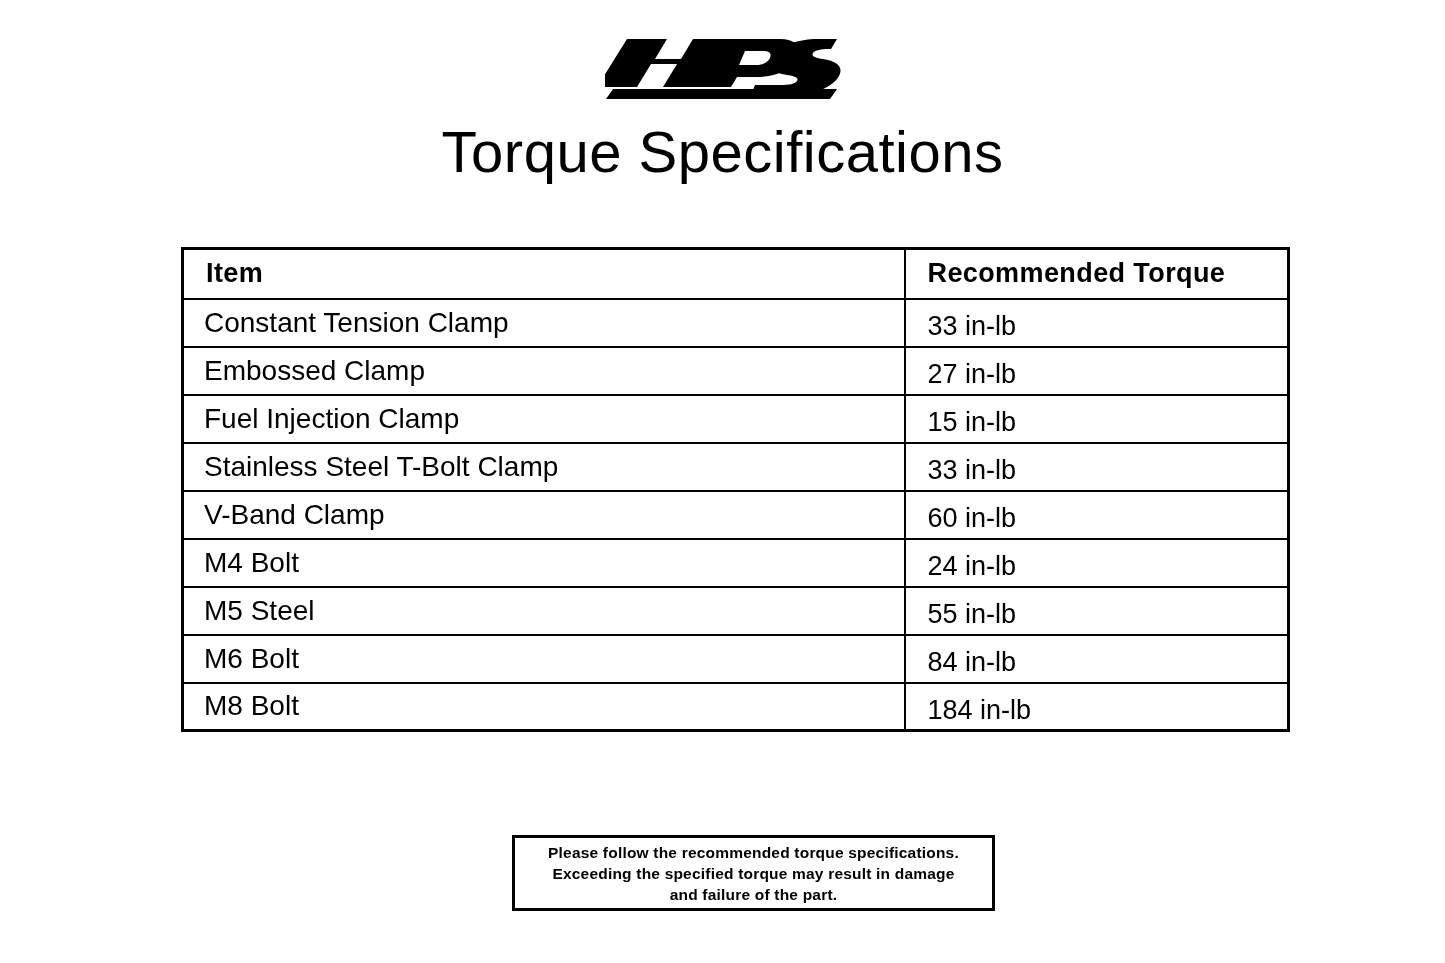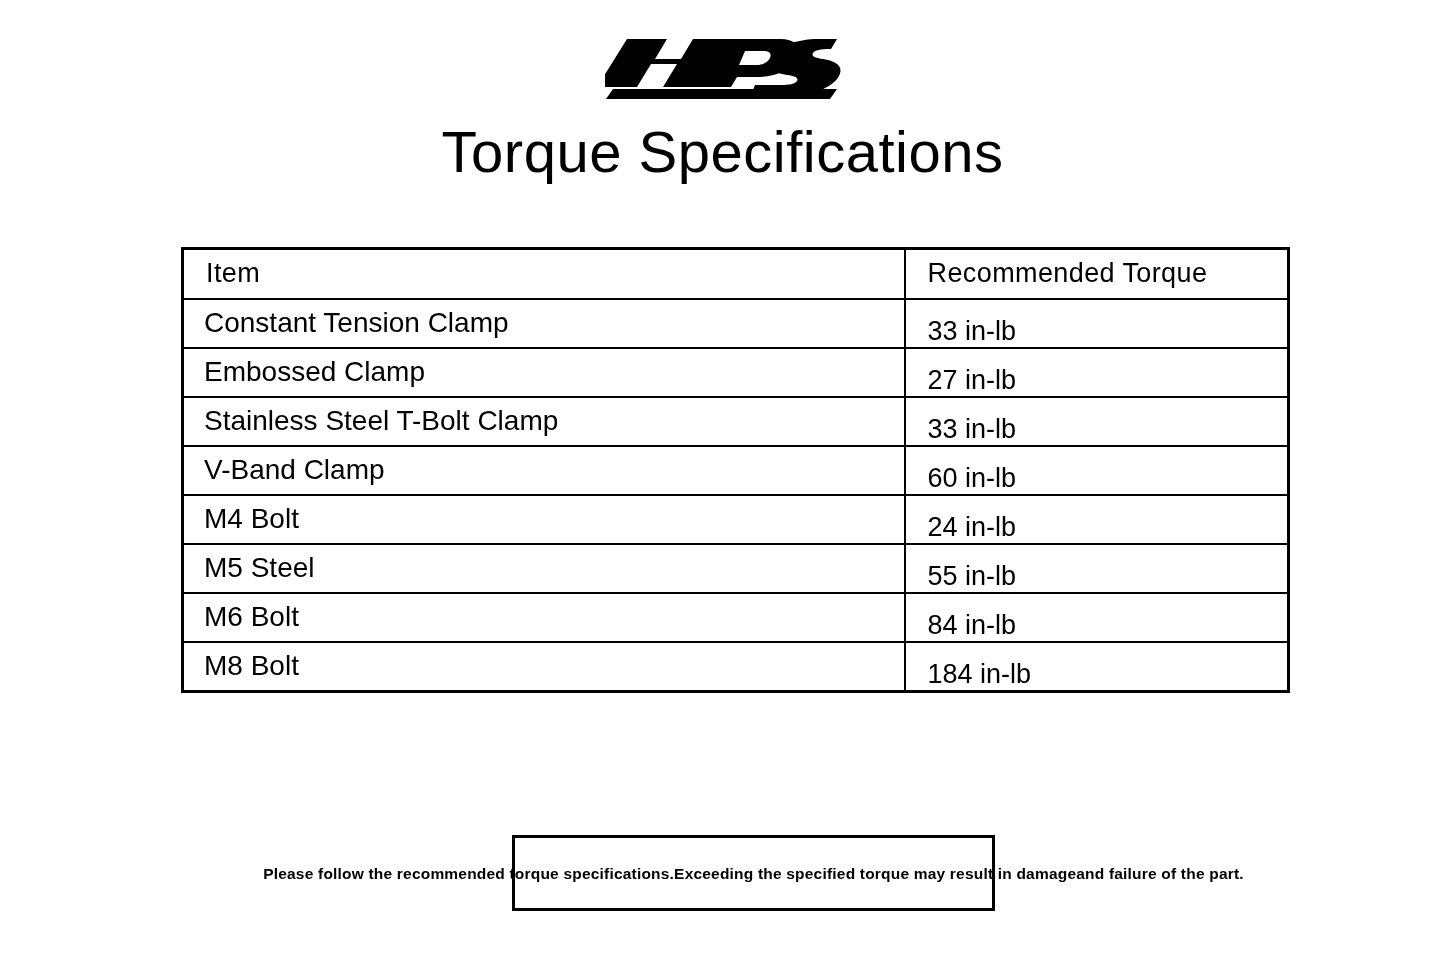--- a/index.html
+++ b/index.html
@@ -70,49 +70,49 @@
     text-align: left;
     vertical-align: middle;
     font-size: 27px;
     font-weight: 400;
     height: 46px;
     box-sizing: border-box;
     overflow: hidden;
     white-space: nowrap;
   }
   table.spec-table thead th {
-    font-weight: 400;
+    font-weight: 700;
     font-size: 27px;
     height: 50px;
     letter-spacing: 0.4px;
   }
   table.spec-table tbody td.cell-item {
     font-size: 28px;
     padding-left: 20px;
   }
   table.spec-table tbody td.cell-torque {
     font-size: 27px;
     padding-left: 22px;
-    padding-top: 16px;
+    padding-top: 8px;
   }
   table.spec-table tbody tr td {
     height: 48px;
   }
 
   
   .note-box {
     position: absolute;
     left: 512px;
     top: 835px;
     width: 483px;
     height: 76px;
     border: 3px solid #000;
     box-sizing: border-box;
     display: flex;
-    flex-direction: row;
+    flex-direction: column;
     align-items: center;
     justify-content: center;
     padding: 4px 8px;
     box-sizing: border-box;
   }
   .note-line {
     font-size: 15.5px;
     font-weight: 700;
     line-height: 21px;
     text-align: center;
@@ -155,20 +155,24 @@
     <tbody>
       <tr>
         <td class="cell-item">Constant Tension Clamp</td>
         <td class="cell-torque">33 in-lb</td>
       </tr>
       <tr>
         <td class="cell-item">Embossed Clamp</td>
         <td class="cell-torque">27 in-lb</td>
       </tr>
       <tr>
+        <td class="cell-item">Fuel Injection Clamp</td>
+        <td class="cell-torque">15 in-lb</td>
+      </tr>
+      <tr>
         <td class="cell-item">Stainless Steel T-Bolt Clamp</td>
         <td class="cell-torque">33 in-lb</td>
       </tr>
       <tr>
         <td class="cell-item">V-Band Clamp</td>
         <td class="cell-torque">60 in-lb</td>
       </tr>
       <tr>
         <td class="cell-item">M4 Bolt</td>
         <td class="cell-torque">24 in-lb</td>

